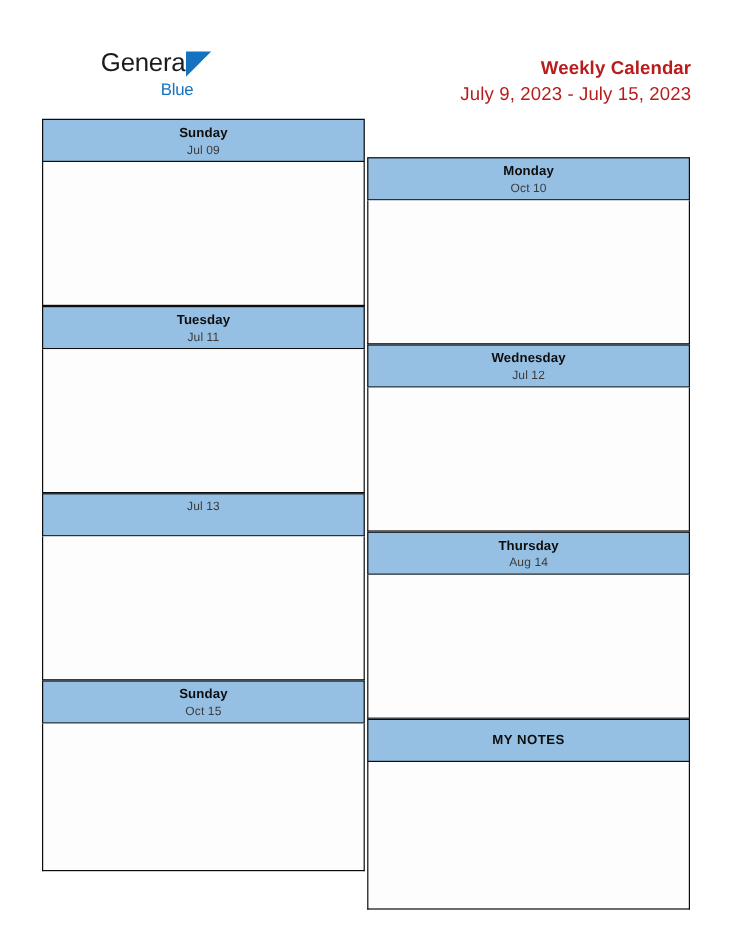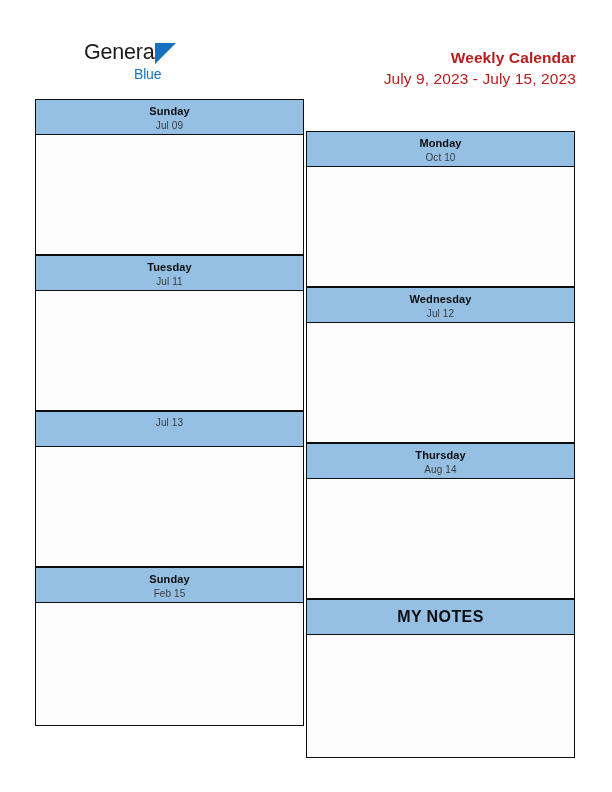--- a/index.html
+++ b/index.html
@@ -131,21 +131,21 @@
     line-height: 15px;
     letter-spacing: 0.1px;
   }
   .day-date {
     font-size: 10px;
     color: #3b3b3b;
     line-height: 14px;
     letter-spacing: 0.1px;
   }
   .notes-label {
-    font-size: 16px;
+    font-size: 11px;
     font-weight: bold;
     color: #0d0d0d;
     letter-spacing: 0.4px;
   }
 
   .cell-body {
     box-sizing: border-box;
     height: calc(100% - 36px);
     background: #fdfdfd;
     border: 1px solid #0d0d0d;
@@ -220,21 +220,21 @@
         <div class="day-date">Aug 14</div>
       </div>
       <div class="cell-body"></div>
     </div>
   </div>
 
   <div class="cal-row last">
     <div class="cal-cell left">
       <div class="cell-header">
         <div class="day-name">Sunday</div>
-        <div class="day-date">Feb 15</div>
+        <div class="day-date">Oct 15</div>
       </div>
       <div class="cell-body"></div>
     </div>
     <div class="cal-cell right">
       <div class="cell-header notes">
         <div class="notes-label">MY NOTES</div>
       </div>
       <div class="cell-body"></div>
     </div>
   </div>

